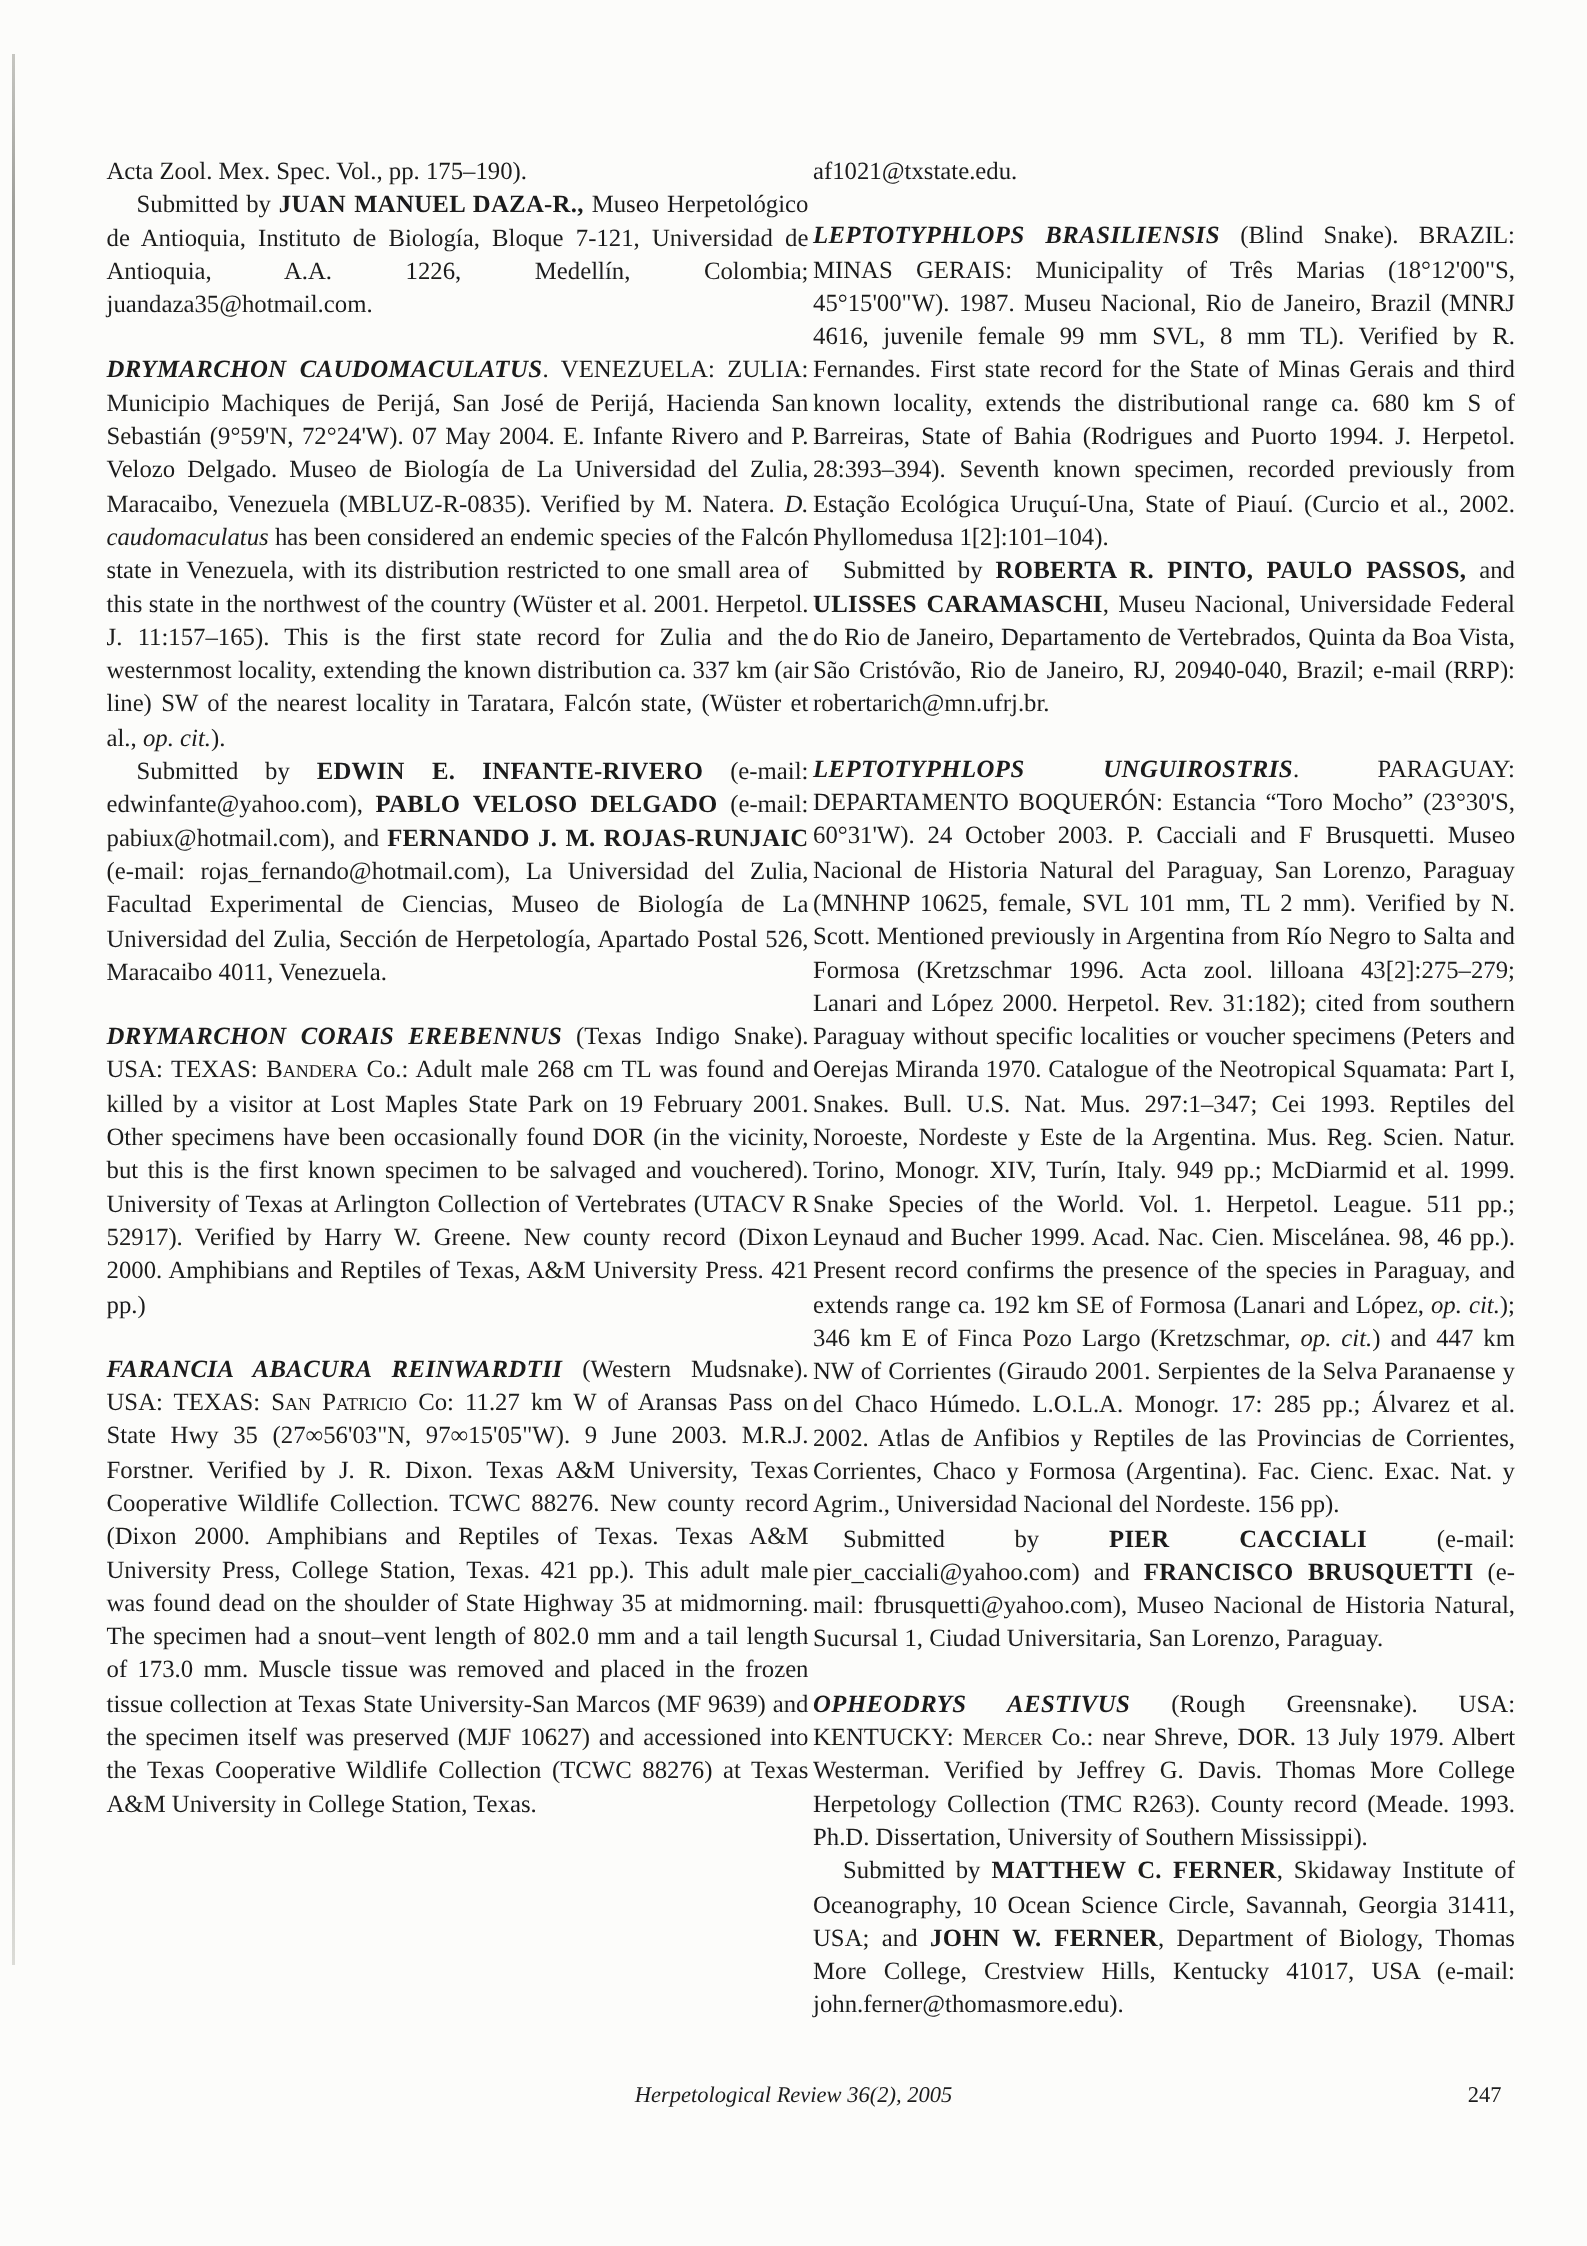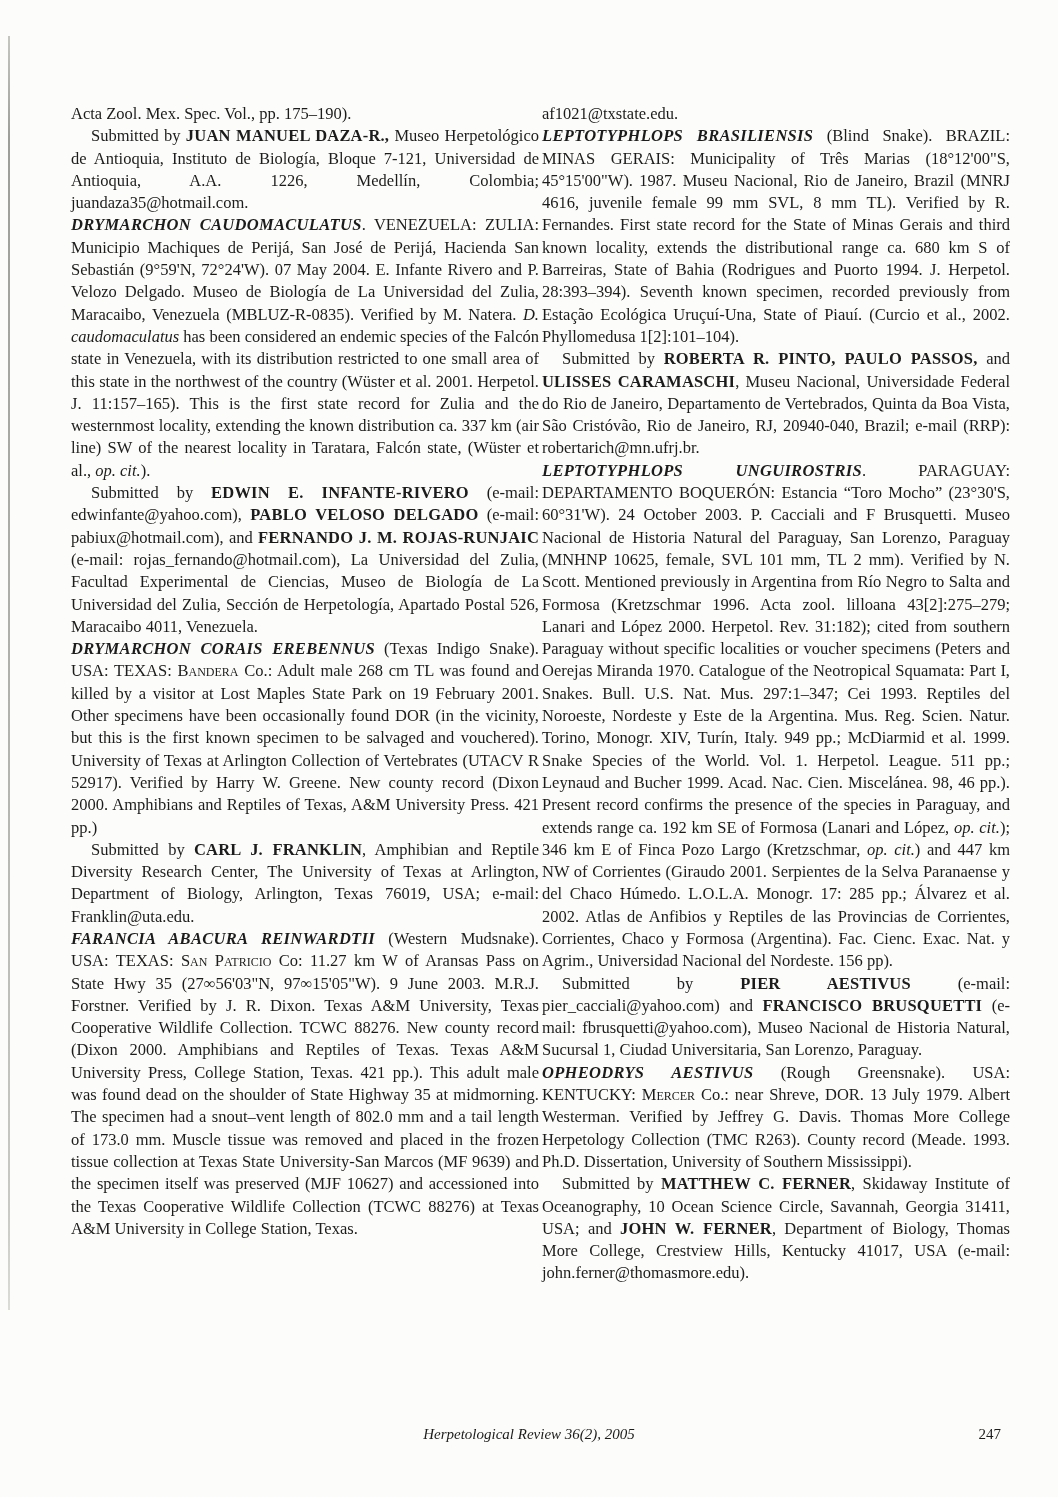--- a/index.html
+++ b/index.html
@@ -23,33 +23,32 @@
     width: 468px;
     font-size: 16.5px;
     line-height: 22.3px;
     text-align: justify;
     hyphens: auto;
   }
   #left-col  { left: 71px; }
   #right-col { left: 542px; }
   p.para { margin: 0; padding: 0; }
   p.indent { text-indent: 20px; }
-  p.entry  { }
+  p.entry  { margin-top: 21px; }
   p.justify-last { text-align-last: justify; }
   .seg-n  { }
   .seg-b  { font-weight: 700; letter-spacing: 0.2px; }
   .seg-i  { font-style: italic; }
   .seg-bi { font-weight: 700; font-style: italic; letter-spacing: 0.3px; }
   .seg-sc { font-variant: small-caps; }
   .footer {
     position: absolute;
     left: 0; top: 1389px;
     width: 1058px;
     font-size: 15px;
-    margin-top: 37px;
   }
   .footer-journal {
     display: block;
     width: 100%;
     text-align: center;
     font-style: italic;
   }
   .footer-page {
     position: absolute;
     right: 57px; top: 0;
@@ -60,29 +59,28 @@
 <body>
 
 <div class="scan-line"></div>
 
 <div id="left-col" class="column">
     <p class="para"><span class="seg-n">Acta Zool. Mex. Spec. Vol., pp. 175–190).</span></p>
     <p class="para indent"><span class="seg-n">Submitted by </span><span class="seg-b">JUAN MANUEL DAZA-R.,</span><span class="seg-n"> Museo Herpetológico de Antioquia, Instituto de Biología, Bloque 7-121, Universidad de Antioquia, A.A. 1226, Medellín, Colombia; juandaza35@hotmail.com.</span></p>
     <p class="para entry"><span class="seg-bi">DRYMARCHON CAUDOMACULATUS</span><span class="seg-n">. VENEZUELA: ZULIA: Municipio Machiques de Perijá, San José de Perijá, Hacienda San Sebastián (9°59'N, 72°24'W). 07 May 2004. E. Infante Rivero and P. Velozo Delgado. Museo de Biología de La Universidad del Zulia, Maracaibo, Venezuela (MBLUZ-R-0835). Verified by M. Natera. </span><span class="seg-i">D. caudomaculatus</span><span class="seg-n"> has been considered an endemic species of the Falcón state in Venezuela, with its distribution restricted to one small area of this state in the northwest of the country (Wüster et al. 2001. Herpetol. J. 11:157–165). This is the first state record for Zulia and the westernmost locality, extending the known distribution ca. 337 km (air line) SW of the nearest locality in Taratara, Falcón state, (Wüster et al., </span><span class="seg-i">op. cit.</span><span class="seg-n">).</span></p>
     <p class="para indent"><span class="seg-n">Submitted by </span><span class="seg-b">EDWIN E. INFANTE-RIVERO</span><span class="seg-n"> (e-mail: edwinfante@yahoo.com), </span><span class="seg-b">PABLO VELOSO DELGADO</span><span class="seg-n"> (e-mail: pabiux@hotmail.com), and </span><span class="seg-b">FERNANDO J. M. ROJAS-RUNJAIC</span><span class="seg-n"> (e-mail: rojas_fernando@hotmail.com), La Universidad del Zulia, Facultad Experimental de Ciencias, Museo de Biología de La Universidad del Zulia, Sección de Herpetología, Apartado Postal 526, Maracaibo 4011, Venezuela.</span></p>
     <p class="para entry"><span class="seg-bi">DRYMARCHON CORAIS EREBENNUS</span><span class="seg-n"> (Texas Indigo Snake). USA: TEXAS: </span><span class="seg-sc">Bandera</span><span class="seg-n"> Co.: Adult male 268 cm TL was found and killed by a visitor at Lost Maples State Park on 19 February 2001. Other specimens have been occasionally found DOR (in the vicinity, but this is the first known specimen to be salvaged and vouchered). University of Texas at Arlington Collection of Vertebrates (UTACV R 52917). Verified by Harry W. Greene. New county record (Dixon 2000. Amphibians and Reptiles of Texas, A&amp;M University Press. 421 pp.)</span></p>
-    <p class="para indent"><span class="seg-n">Submitted by </span><span class="seg-b">CARL J. FRANKLIN</span><span class="seg-n">, Amphibian and Reptile Diversity Research Center, The University of Texas at Arlington, Department of Biology, Arlington, Texas 76019, USA; e-mail: Franklin@uta.edu.</span></p>
     <p class="para entry"><span class="seg-bi">FARANCIA ABACURA REINWARDTII</span><span class="seg-n"> (Western Mudsnake). USA: TEXAS: </span><span class="seg-sc">San Patricio</span><span class="seg-n"> Co: 11.27 km W of Aransas Pass on State Hwy 35 (27∞56'03"N, 97∞15'05"W). 9 June 2003. M.R.J. Forstner. Verified by J. R. Dixon. Texas A&amp;M University, Texas Cooperative Wildlife Collection. TCWC 88276. New county record (Dixon 2000. Amphibians and Reptiles of Texas. Texas A&amp;M University Press, College Station, Texas. 421 pp.). This adult male was found dead on the shoulder of State Highway 35 at midmorning. The specimen had a snout–vent length of 802.0 mm and a tail length of 173.0 mm. Muscle tissue was removed and placed in the frozen tissue collection at Texas State University-San Marcos (MF 9639) and the specimen itself was preserved (MJF 10627) and accessioned into the Texas Cooperative Wildlife Collection (TCWC 88276) at Texas A&amp;M University in College Station, Texas.</span></p>
   </div>
 <div id="right-col" class="column">
     <p class="para"><span class="seg-n">af1021@txstate.edu.</span></p>
     <p class="para entry"><span class="seg-bi">LEPTOTYPHLOPS BRASILIENSIS</span><span class="seg-n"> (Blind Snake). BRAZIL: MINAS GERAIS: Municipality of Três Marias (18°12'00"S, 45°15'00"W). 1987. Museu Nacional, Rio de Janeiro, Brazil (MNRJ 4616, juvenile female 99 mm SVL, 8 mm TL). Verified by R. Fernandes. First state record for the State of Minas Gerais and third known locality, extends the distributional range ca. 680 km S of Barreiras, State of Bahia (Rodrigues and Puorto 1994. J. Herpetol. 28:393–394). Seventh known specimen, recorded previously from Estação Ecológica Uruçuí-Una, State of Piauí. (Curcio et al., 2002. Phyllomedusa 1[2]:101–104).</span></p>
     <p class="para indent"><span class="seg-n">Submitted by </span><span class="seg-b">ROBERTA R. PINTO, PAULO PASSOS,</span><span class="seg-n"> and </span><span class="seg-b">ULISSES CARAMASCHI</span><span class="seg-n">, Museu Nacional, Universidade Federal do Rio de Janeiro, Departamento de Vertebrados, Quinta da Boa Vista, São Cristóvão, Rio de Janeiro, RJ, 20940-040, Brazil; e-mail (RRP): robertarich@mn.ufrj.br.</span></p>
     <p class="para entry"><span class="seg-bi">LEPTOTYPHLOPS UNGUIROSTRIS</span><span class="seg-n">. PARAGUAY: DEPARTAMENTO BOQUERÓN: Estancia “Toro Mocho” (23°30'S, 60°31'W). 24 October 2003. P. Cacciali and F Brusquetti. Museo Nacional de Historia Natural del Paraguay, San Lorenzo, Paraguay (MNHNP 10625, female, SVL 101 mm, TL 2 mm). Verified by N. Scott. Mentioned previously in Argentina from Río Negro to Salta and Formosa (Kretzschmar 1996. Acta zool. lilloana 43[2]:275–279; Lanari and López 2000. Herpetol. Rev. 31:182); cited from southern Paraguay without specific localities or voucher specimens (Peters and Oerejas Miranda 1970. Catalogue of the Neotropical Squamata: Part I, Snakes. Bull. U.S. Nat. Mus. 297:1–347; Cei 1993. Reptiles del Noroeste, Nordeste y Este de la Argentina. Mus. Reg. Scien. Natur. Torino, Monogr. XIV, Turín, Italy. 949 pp.; McDiarmid et al. 1999. Snake Species of the World. Vol. 1. Herpetol. League. 511 pp.; Leynaud and Bucher 1999. Acad. Nac. Cien. Miscelánea. 98, 46 pp.). Present record confirms the presence of the species in Paraguay, and extends range ca. 192 km SE of Formosa (Lanari and López, </span><span class="seg-i">op. cit.</span><span class="seg-n">); 346 km E of Finca Pozo Largo (Kretzschmar, </span><span class="seg-i">op. cit.</span><span class="seg-n">) and 447 km NW of Corrientes (Giraudo 2001. Serpientes de la Selva Paranaense y del Chaco Húmedo. L.O.L.A. Monogr. 17: 285 pp.; Álvarez et al. 2002. Atlas de Anfibios y Reptiles de las Provincias de Corrientes, Corrientes, Chaco y Formosa (Argentina). Fac. Cienc. Exac. Nat. y Agrim., Universidad Nacional del Nordeste. 156 pp).</span></p>
-    <p class="para indent"><span class="seg-n">Submitted by </span><span class="seg-b">PIER AESTIVUS</span><span class="seg-n"> (e-mail: pier_cacciali@yahoo.com) and </span><span class="seg-b">FRANCISCO BRUSQUETTI</span><span class="seg-n"> (e-mail: fbrusquetti@yahoo.com), Museo Nacional de Historia Natural, Sucursal 1, Ciudad Universitaria, San Lorenzo, Paraguay.</span></p>
+    <p class="para indent"><span class="seg-n">Submitted by </span><span class="seg-b">PIER CACCIALI</span><span class="seg-n"> (e-mail: pier_cacciali@yahoo.com) and </span><span class="seg-b">FRANCISCO BRUSQUETTI</span><span class="seg-n"> (e-mail: fbrusquetti@yahoo.com), Museo Nacional de Historia Natural, Sucursal 1, Ciudad Universitaria, San Lorenzo, Paraguay.</span></p>
     <p class="para entry"><span class="seg-bi">OPHEODRYS AESTIVUS</span><span class="seg-n"> (Rough Greensnake). USA: KENTUCKY: </span><span class="seg-sc">Mercer</span><span class="seg-n"> Co.: near Shreve, DOR. 13 July 1979. Albert Westerman. Verified by Jeffrey G. Davis. Thomas More College Herpetology Collection (TMC R263). County record (Meade. 1993. Ph.D. Dissertation, University of Southern Mississippi).</span></p>
     <p class="para indent"><span class="seg-n">Submitted by </span><span class="seg-b">MATTHEW C. FERNER</span><span class="seg-n">, Skidaway Institute of Oceanography, 10 Ocean Science Circle, Savannah, Georgia 31411, USA; and </span><span class="seg-b">JOHN W. FERNER</span><span class="seg-n">, Department of Biology, Thomas More College, Crestview Hills, Kentucky 41017, USA (e-mail: john.ferner@thomasmore.edu).</span></p>
   </div>
 
 <div class="footer">
   <span class="footer-journal">Herpetological Review 36(2), 2005</span>
   <span class="footer-page">247</span>
 </div>
 
 </body></html>

